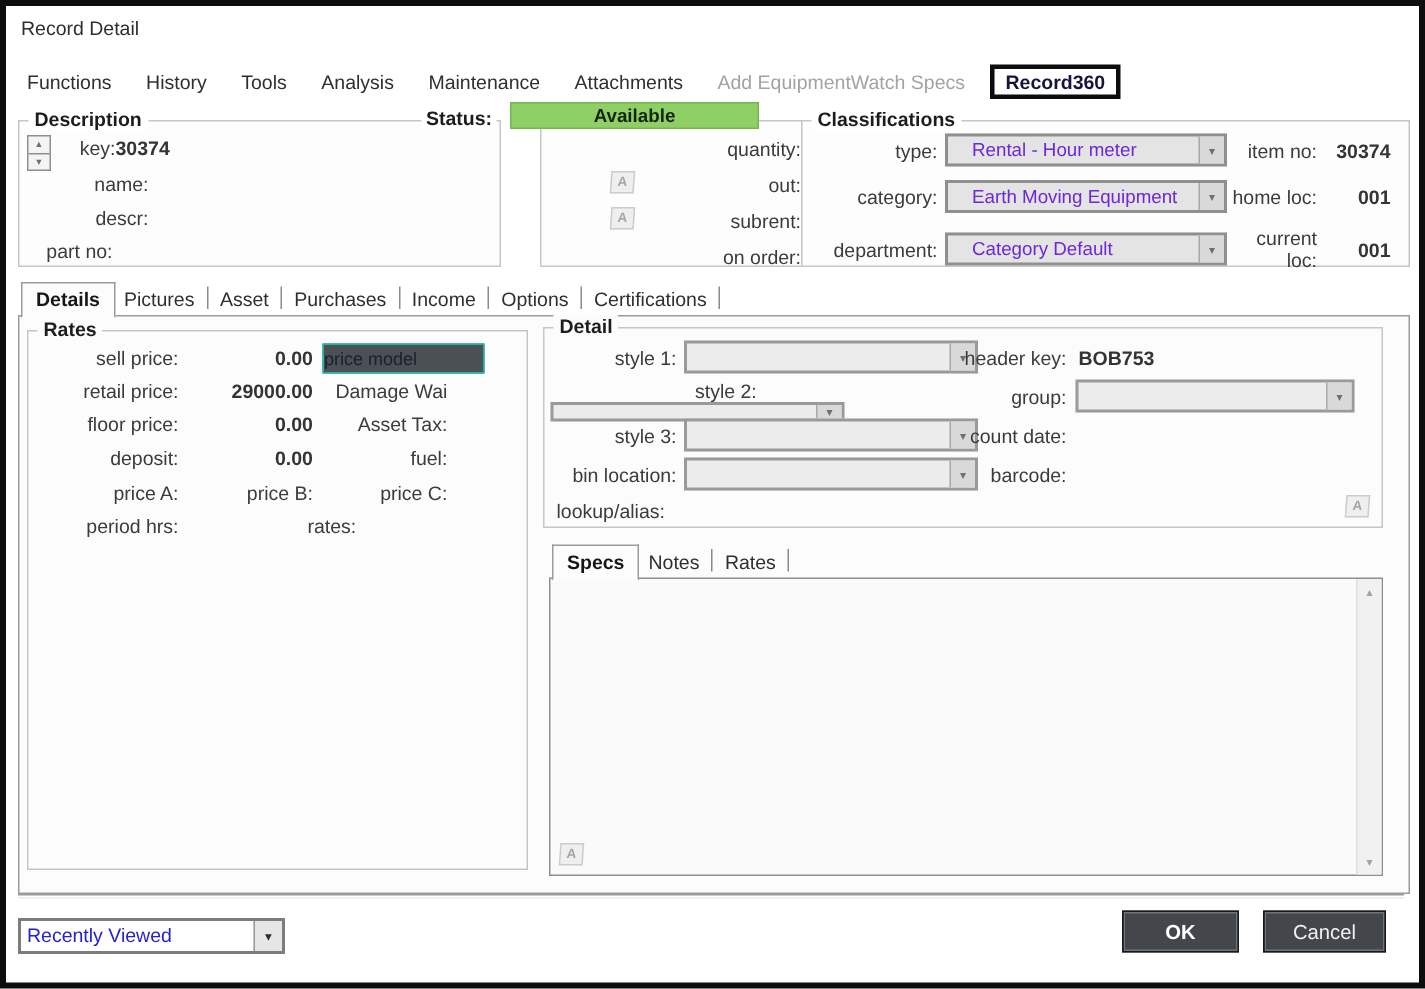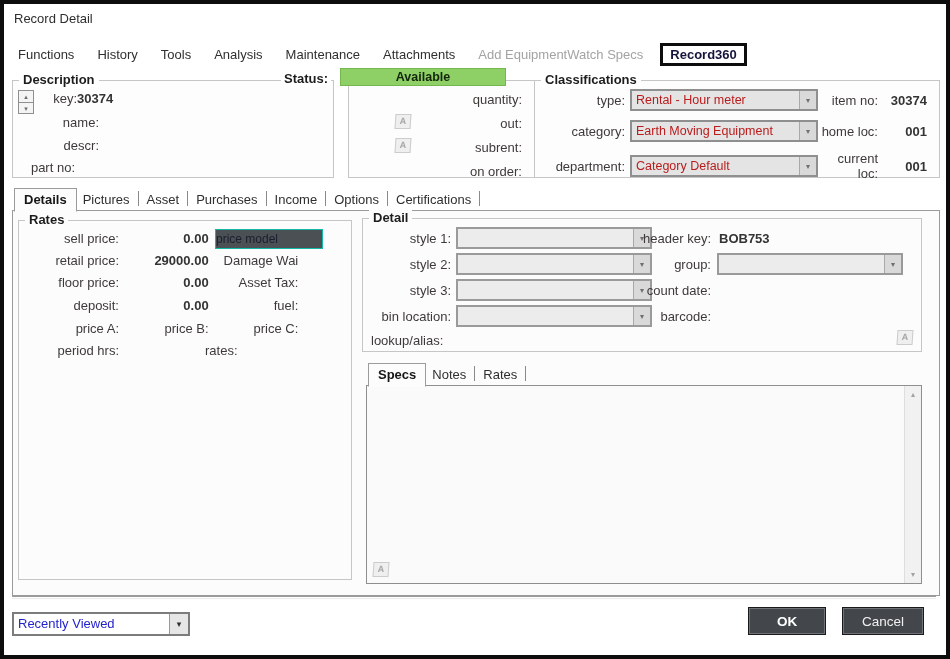--- a/index.html
+++ b/index.html
@@ -80,21 +80,21 @@
     border: 1px solid #cccccc; background: #efefef;
     color: #a6a6a6; font-size: 9px; line-height: 13px; text-align: center;
     font-weight: bold; transform: skewX(-4deg);
   }
   
   .combo {
     height: 22px; background: #e4e4e4;
     border: 2px solid #8f8f8f; display: flex; align-items: stretch;
   }
   .combo .ctxt {
-    flex: 1; padding: 0 4px; font-size: 12.5px; color: #b91c1c;
+    flex: 1; padding: 0 16px; font-size: 12.5px; color: #6d28d9;
     line-height: 18px; white-space: nowrap; overflow: hidden;
   }
   .combo .cbtn {
     width: 17px; background: #d9d9d9; border-left: 1px solid #a9a9a9;
     display: flex; align-items: center; justify-content: center;
     font-size: 8px; color: #6f6f6f;
   }
   .combo.lite { background: #ececec; border-color: #9a9a9a; }
   
   .c-row { position: absolute; left: 6px; right: 8px; display: flex; align-items: center; }
@@ -202,21 +202,21 @@
       <span class="val"></span>
     </div>
     <div class="d-row" style="top:79px;">
       <span class="lab" style="width:62px;">part no:</span>
       <span class="val"></span>
     </div>
   </div>
 
   <span class="status-label">Status:</span>
   <div class="badge" id="status-badge" style="background: rgb(142, 208, 102);">Available</div>
-  <div class="gbox" style="left:344px; top:76px; width:219px; height:98px;">
+  <div class="gbox" style="left:356px; top:76px; width:219px; height:98px;">
     <div class="s-row" style="top:11px;">
       <span class="lab">quantity:</span>
       <span class="val">1</span>
     </div>
     <div class="s-row" style="top:35px;">
       <span class="lab">out:</span>
       <span class="val">0</span>
     </div>
     <div class="s-row" style="top:59px;">
       <span class="lab">subrent:</span>
@@ -314,21 +314,21 @@
 
   <div class="gbox" style="left:358px; top:214px; width:560px; height:134px; background:#fcfcfc;">
     <span class="legend on-panel">Detail</span>
     <div class="dt-row" style="left:4px; top:8px;">
       <span class="dt-lab lab">style 1:</span>
       <span class="combo lite dt-combo">
         <span class="ctxt"></span>
         <span class="cbtn">▾</span>
       </span>
     </div>
-    <div class="dt-row" style="left:4px; top:34px;">
+    <div class="dt-row" style="left:4px; top:34px;flex-direction:column;">
       <span class="dt-lab lab">style 2:</span>
       <span class="combo lite dt-combo">
         <span class="ctxt"></span>
         <span class="cbtn">▾</span>
       </span>
     </div>
     <div class="dt-row" style="left:4px; top:60px;">
       <span class="dt-lab lab">style 3:</span>
       <span class="combo lite dt-combo">
         <span class="ctxt"></span>

